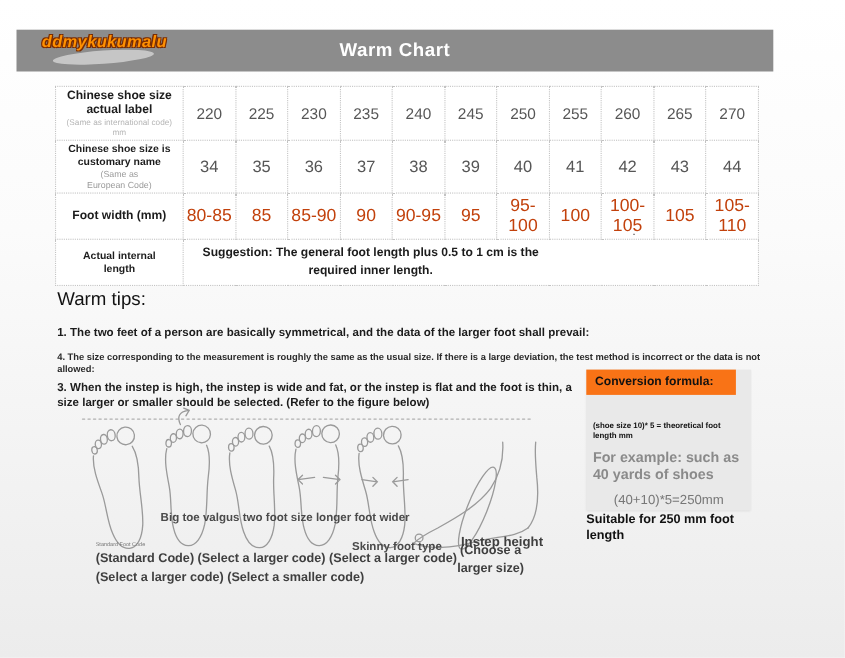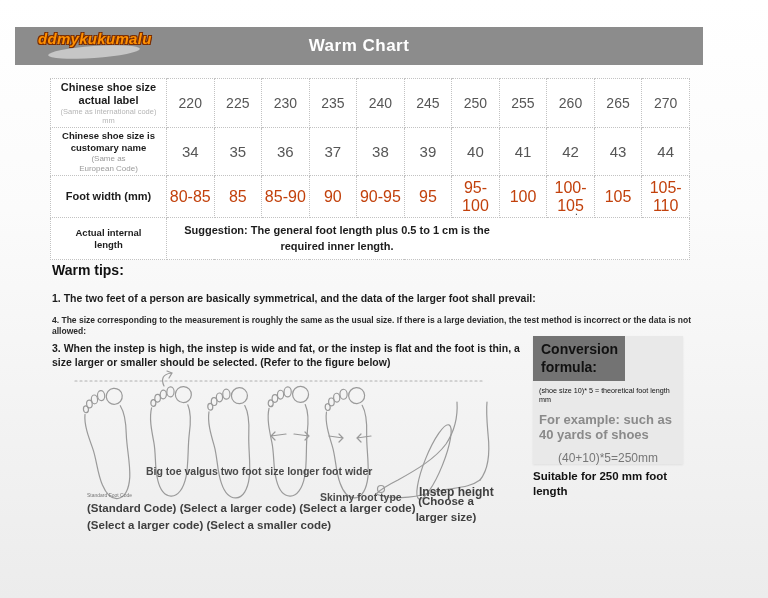--- a/index.html
+++ b/index.html
@@ -37,31 +37,31 @@
   .lbl-bold2 { font-size:9.5px; font-weight:bold; color:#1c1c1c; line-height:1.25; }
   .lbl-sub { font-size:7.5px; color:#b5b5b5; line-height:1.2; }
   .v1 { font-size:14px; color:#565656; }
   .v2 { font-size:15px; color:#565656; }
   .v3 { font-size:16px; color:#c2410c; }
   td.suggest-cell { text-align:left; padding-left:14px; }
   .suggest-text { width:312px; font-size:11px; font-weight:bold; color:#1c1c1c; line-height:1.45; }
   .stray-dot { position:absolute; left:575px; top:206px; font-size:10px; color:#333; }
   
   .warm-tips { position:absolute; left:52px; top:262px; width:648px; }
-  .warm-heading { font-size:14px; font-weight:bold; color:#111; }
+  .warm-heading { font-size:17px; font-weight:normal; color:#111; }
   .tip-bold { font-size:10.5px; font-weight:bold; color:#1c1c1c; line-height:1.4; margin-top:13px; }
   .tip-small { font-size:8.5px; font-weight:bold; color:#2a2a2a; line-height:1.35; margin-top:9px; }
   .tip3 { width:482px; margin-top:3px; }
   
   .conv-box {
     position:absolute; left:533px; top:336px; width:150px; height:128px;
     background:#e9e9e9; box-shadow:0 1px 2px rgba(0,0,0,.08);
   }
-  .conv-title { background:#737373; padding:4px 8px 5px; font-size:14px; font-weight:bold; color:#111; line-height:1.3; width:92px; }
-  .conv-formula { padding:5px 6px 0; font-size:7.2px; font-weight:normal; color:#111; }
+  .conv-title { background:#f97316; padding:4px 8px 5px; font-size:11px; font-weight:bold; color:#111; line-height:1.3; width:136px; }
+  .conv-formula { padding:23px 6px 0; font-size:7.2px; font-weight:bold; color:#111; }
   .conv-example { padding:8px 6px 0; font-size:13px; color:#8a8a8a; font-weight:bold; }
   .conv-calc { margin-top:9px; text-align:center; font-size:12px; color:#777; }
   .conv-result { margin-top:4px; text-align:left; font-size:11.5px; font-weight:bold; color:#111; line-height:1.3; }
   
   .feet-svg { position:absolute; left:60px; top:370px; }
   .foot-label-tiny { position:absolute; left:87px; top:492px; font-size:5px; color:#777; }
   .foot-caption { position:absolute; left:146px; top:465px; font-size:10.5px; font-weight:bold; color:#4a4a4a; white-space:nowrap; }
   .foot-skinny { position:absolute; left:320px; top:491px; font-size:10.5px; font-weight:bold; color:#4a4a4a; white-space:nowrap; }
   .foot-instep { position:absolute; left:419px; top:485px; font-size:12px; font-weight:bold; color:#3f3f3f; }
   .codes-1 { position:absolute; left:87px; top:502px; font-size:11.5px; font-weight:bold; color:#3f3f3f; white-space:nowrap; }

